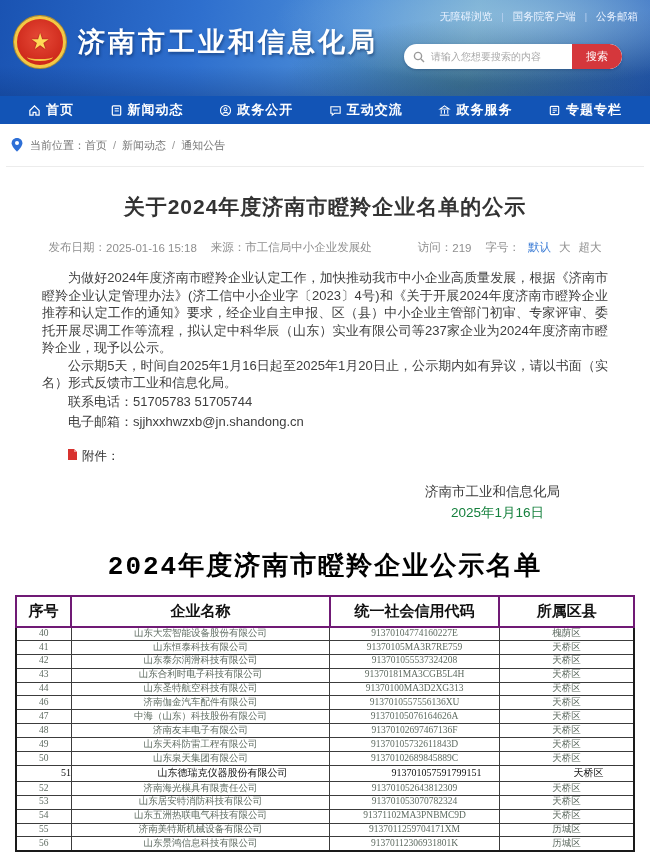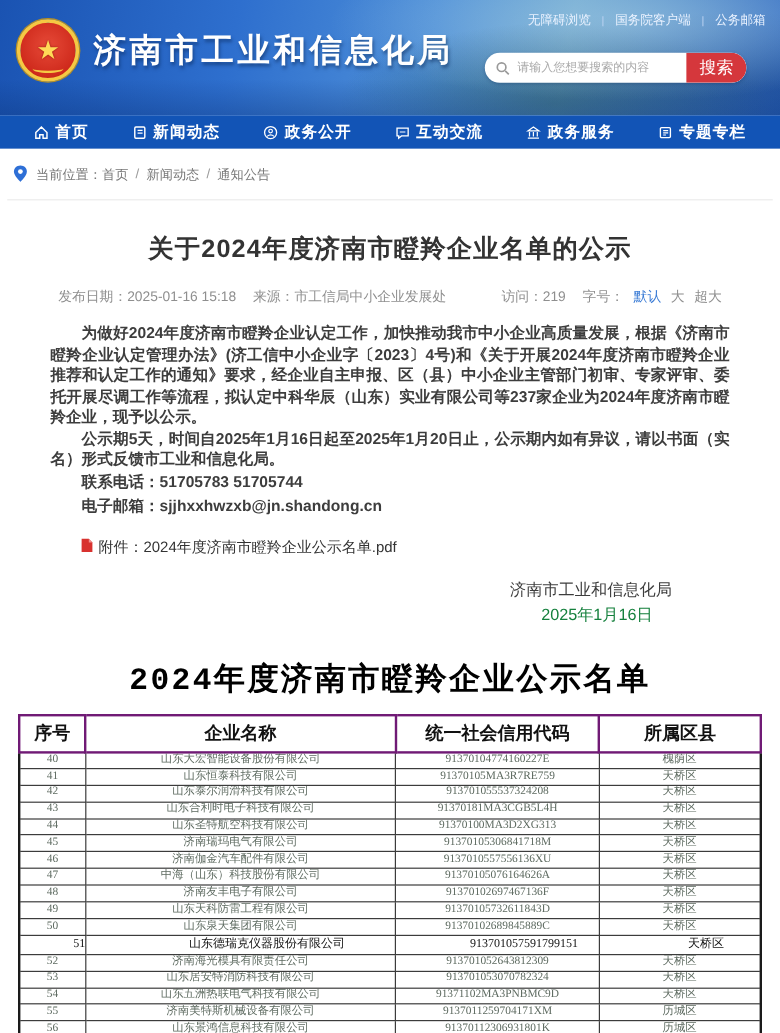--- a/index.html
+++ b/index.html
@@ -22,21 +22,21 @@
   .emblem { width:52px; height:52px; border-radius:50%; background: radial-gradient(circle at 50% 42%, #e64a38 0%, #cf2a1c 70%, #a81d12 100%);
     border:3px solid #f5c843; display:flex; align-items:center; justify-content:center; position:relative; box-shadow:0 0 0 1px #b98f1f; }
   .emblem .star { color:#ffd957; font-size:22px; line-height:1; text-shadow:0 0 2px #8c1208; }
   .emblem .arc { position:absolute; bottom:4px; left:10px; right:10px; height:8px; border-bottom:2px solid #f5c843; border-radius:0 0 50% 50%; }
   .brand-title { color:#fff; font-size:27px; font-weight:bold; letter-spacing:3px; margin-left:12px; text-shadow:1px 2px 3px rgba(10,40,90,.55); }
   .searchbar { position:absolute; right:28px; top:44px; z-index:3; width:218px; height:25px; background:#fff; border-radius:13px;
     display:flex; align-items:center; overflow:hidden; box-shadow:0 1px 3px rgba(0,30,80,.3); }
   .searchbar svg { margin:0 6px 0 9px; flex:none; }
   .searchbar input { border:none; outline:none; flex:1; font-size:10px; color:#333; font-family:"Liberation Sans",sans-serif; min-width:0; }
   .searchbar input::placeholder { color:#a9a9a9; }
-  .search-btn { flex:none; width:50px; height:25px; background:#d5373c; color:#fff; border:none; font-size:14px;
+  .search-btn { flex:none; width:50px; height:25px; background:#d5373c; color:#fff; border:none; font-size:11px;
     border-radius:0 13px 13px 0; cursor:pointer; font-family:"Liberation Sans",sans-serif; }
 
   
   .navbar { height:28px; background:#1254b6; display:flex; align-items:center; justify-content:space-between; padding:0 28px; }
   .nav-item { display:flex; align-items:center; color:#fff; font-size:13px; font-weight:bold; cursor:pointer; letter-spacing:1px; }
   .nav-item svg { margin-right:5px; }
 
   
   .breadcrumb-row { height:42px; display:flex; align-items:center; padding:0 10px; font-size:11px; color:#777; background:#fff; }
   .breadcrumb-row svg { margin-right:6px; }
@@ -45,21 +45,21 @@
   .rule { border-top:1px solid #ececec; margin:0 6px; }
 
   
   .article { padding:0 42px; }
   .article-title { text-align:center; font-size:21px; font-weight:bold; color:#333; margin-top:26px; letter-spacing:1px; }
   .meta { display:flex; justify-content:center; align-items:center; margin-top:19px; font-size:11.5px; color:#8f8f8f; white-space:nowrap; }
   .meta .m-gap { margin-left:14px; }
   .meta .m-biggap { margin-left:46px; }
   .fs-opt { margin-left:8px; cursor:pointer; }
   .fs-opt.active { color:#3a7bd5; }
-  .body-text { margin-top:14px; font-size:13px; line-height:17.5px; color:#3d3d3d; text-align:justify;font-weight:bold; }
+  .body-text { margin-top:14px; font-size:13px; line-height:17.5px; color:#3d3d3d; text-align:justify; }
   .body-text p { text-indent:2em; }
   .contact { font-size:13px; line-height:20px; color:#3d3d3d; text-indent:2em; }
   .attachment { margin-top:16px; margin-left:2em; font-size:12.5px; color:#333; display:flex; align-items:flex-start; }
   .attachment svg { margin-right:4px; flex:none; }
   .attachment a { color:#333; text-decoration:none; }
   .sig-name { text-align:right; padding-right:48px; font-size:13.5px; color:#3d3d3d; margin-top:18px; }
   .sig-date { text-align:right; padding-right:64px; font-size:13.5px; color:#15803d; margin-top:3px; }
 
   
   .table-title { text-align:center; font-family:Liberation Mono, monospace; font-weight:bold; font-size:26px; color:#000;
@@ -190,21 +190,20 @@
       <div class="contact">联系电话：51705783 51705744</div>
       <div class="contact">电子邮箱：sjjhxxhwzxb@jn.shandong.cn</div>
     </div>
 
     <div class="attachment">
       <svg width="11" height="13" viewBox="0 0 11 13">
         <path d="M1 1 h6 l3 3 v8 H1 Z" fill="#d8322f"></path>
         <path d="M7 1 l3 3 h-3 Z" fill="#f0908e"></path>
       </svg>
       <span>附件：</span>
-      <a href="#">2024年度济南市瞪羚企业公示名单.pdf</a>
     </div>
 
     <div class="sig-name">济南市工业和信息化局</div>
     <div class="sig-date">2025年1月16日</div>
   </div>
 
   <h2 class="table-title">2024年度济南市瞪羚企业公示名单</h2>
   <table class="roster">
     <colgroup>
         <col class="c-seq">
@@ -249,26 +248,20 @@
       <td>天桥区</td>
     </tr>
 
     <tr>
       <td>44</td>
       <td>山东圣特航空科技有限公司</td>
       <td>91370100MA3D2XG313</td>
       <td>天桥区</td>
     </tr>
 
-    <tr>
-      <td>45</td>
-      <td>济南瑞玛电气有限公司</td>
-      <td>91370105306841718M</td>
-      <td>天桥区</td>
-    </tr>
 
     <tr>
       <td>46</td>
       <td>济南伽金汽车配件有限公司</td>
       <td>9137010557556136XU</td>
       <td>天桥区</td>
     </tr>
 
     <tr>
       <td>47</td>

